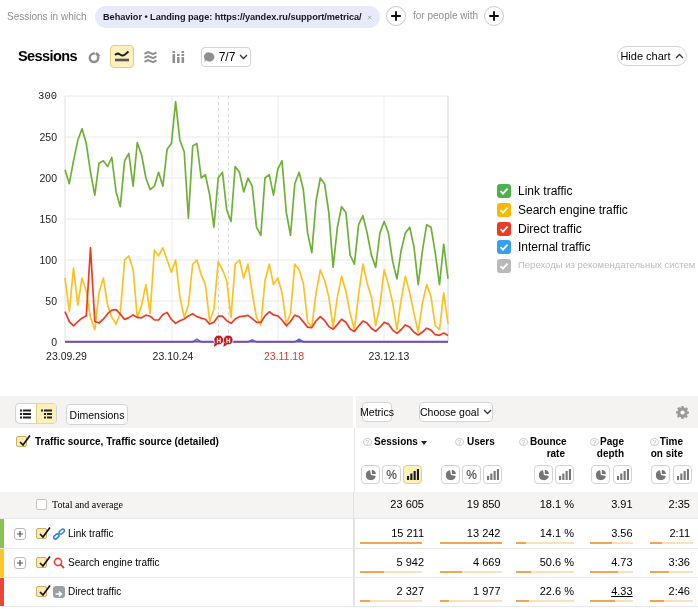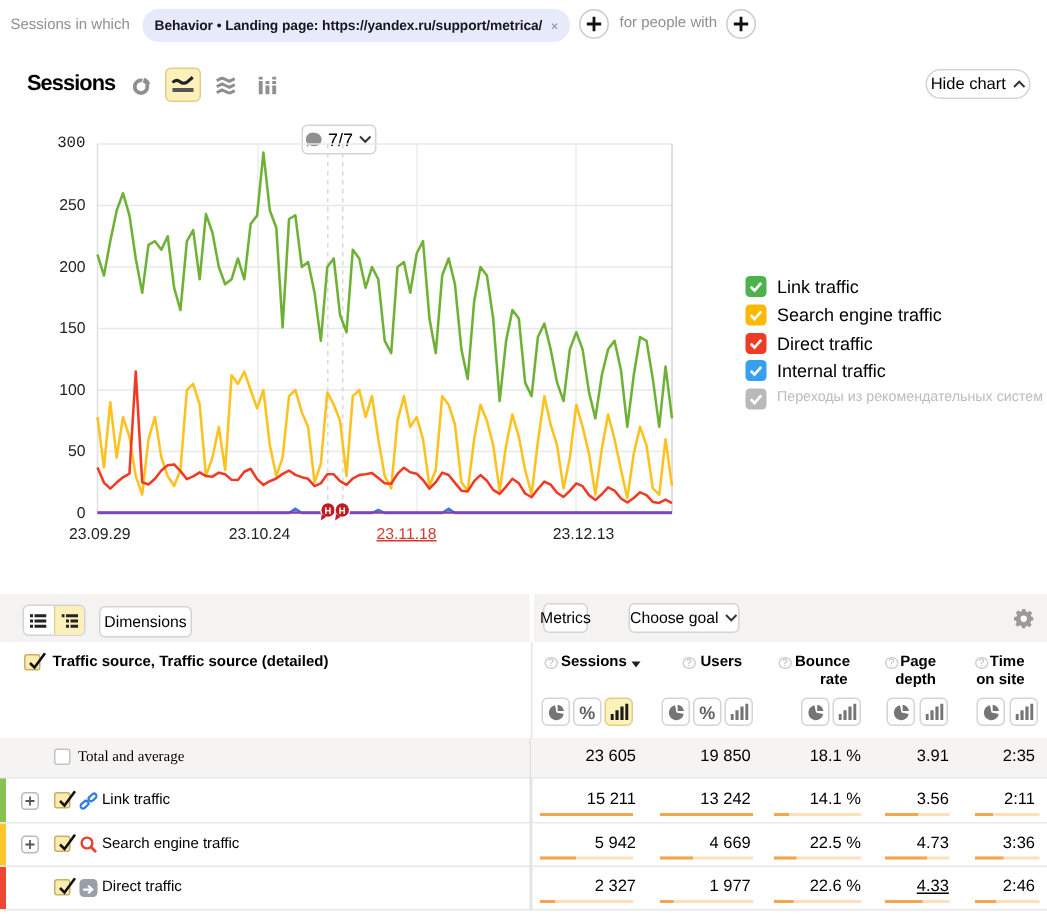--- a/index.html
+++ b/index.html
@@ -49,21 +49,21 @@
     <g fill="#8f8f8f">
       <rect x="0.5" y="0" width="2.6" height="2"></rect>
       <rect x="0.5" y="3" width="2.6" height="9"></rect>
       <rect x="5" y="3" width="2.6" height="2"></rect>
       <rect x="5" y="6" width="2.6" height="6"></rect>
       <rect x="9.5" y="0" width="2.6" height="2"></rect>
       <rect x="9.5" y="3" width="2.6" height="2"></rect>
       <rect x="9.5" y="6" width="2.6" height="6"></rect>
     </g>
   </svg>
-<div class="btn" style="left:201px; top:47px; width:50px; height:20px; font-size:12px;margin-top:36px;"><svg width="11" height="11" viewBox="0 0 11 11" style="margin-right:4px">
+<div class="btn" style="left:201px; top:47px; width:50px; height:20px; font-size:12px;"><svg width="11" height="11" viewBox="0 0 11 11" style="margin-right:4px">
       <path d="M5.5 0.5 a 5 4.5 0 1 1 -3.5 7.8 l -1.5 2 l 0.3 -2.8 a 4.5 4.5 0 0 1 4.7 -7 z" fill="#8f8f8f"></path>
     </svg>7/7<svg width="9" height="6" viewBox="0 0 9 6" style="margin-left:4px">
       <path d="M1 1 L4.5 4.5 L8 1" fill="none" stroke="#333" stroke-width="1.3"></path>
     </svg></div>
 <div class="btn" style="left:617px; top:46px; width:70px; height:20px; border-radius:10px; font-size:11px; white-space:nowrap;">Hide chart<svg width="9" height="6" viewBox="0 0 9 6" style="margin-left:4px">
       <path d="M1 5 L4.5 1.5 L8 5" fill="none" stroke="#333" stroke-width="1.3"></path>
     </svg></div>
 <svg class="abs" style="left:0; top:0;" width="698" height="609" viewBox="0 0 698 609">
 <line x1="65" y1="342.0" x2="448" y2="342.0" stroke="#e8e8e8" stroke-width="1"></line>
 <line x1="65" y1="301.0" x2="448" y2="301.0" stroke="#e8e8e8" stroke-width="1"></line>
@@ -97,21 +97,21 @@
 </svg>
 <div class="num" style="left:20px; top:336px; width:37px; font-size:10.5px; color:#222;">0</div>
 <div class="num" style="left:20px; top:295px; width:37px; font-size:10.5px; color:#222;">50</div>
 <div class="num" style="left:20px; top:254px; width:37px; font-size:10.5px; color:#222;">100</div>
 <div class="num" style="left:20px; top:213px; width:37px; font-size:10.5px; color:#222;">150</div>
 <div class="num" style="left:20px; top:172px; width:37px; font-size:10.5px; color:#222;">200</div>
 <div class="num" style="left:20px; top:131px; width:37px; font-size:10.5px; color:#222;">250</div>
 <div class="num" style="left:20px; top:90px; width:37px; font-size:10.5px; color:#222;font-family:Liberation Mono, monospace;">300</div>
 <div class="abs" style="left:44.5px; top:350px; width:44px; text-align:center; font-size:10.5px; color:#222;">23.09.29</div>
 <div class="abs" style="left:151px; top:350px; width:44px; text-align:center; font-size:10.5px; color:#222;">23.10.24</div>
-<div class="abs" style="left:249px; top:350px; width:44px; text-align:center; font-size:10.5px; color:#d43b2f;text-decoration:underline;">23.11.18</div>
+<div class="abs" style="left:262px; top:350px; width:44px; text-align:center; font-size:10.5px; color:#d43b2f;">23.11.18</div>
 <div class="abs" style="left:367px; top:350px; width:44px; text-align:center; font-size:10.5px; color:#222;">23.12.13</div>
 <div class="abs" style="left:497px; top:184px; width:14px; height:14px; background:#4db24e; border-radius:3px;"><svg width="14" height="14" viewBox="0 0 14 14">
       <path d="M3.5 7.2 L6 9.7 L10.5 4.6" fill="none" stroke="#fff" stroke-width="1.8"></path>
     </svg></div>
 <div class="abs" style="left:518px; top:184px; font-size:12px; color:#000; white-space:nowrap;">Link traffic</div>
 <div class="abs" style="left:497px; top:202.8px; width:14px; height:14px; background:#fcb900; border-radius:3px;"><svg width="14" height="14" viewBox="0 0 14 14">
       <path d="M3.5 7.2 L6 9.7 L10.5 4.6" fill="none" stroke="#fff" stroke-width="1.8"></path>
     </svg></div>
 <div class="abs" style="left:518px; top:202.8px; font-size:12px; color:#000; white-space:nowrap;">Search engine traffic</div>
 <div class="abs" style="left:497px; top:221.60000000000002px; width:14px; height:14px; background:#f03b24; border-radius:3px;"><svg width="14" height="14" viewBox="0 0 14 14">
@@ -334,21 +334,21 @@
 <div class="bard" style="left:589.5px; top:541.5px; width:22.4px;"></div>
 <div class="num" style="left:620px; top:527px; width:70px;">2:11</div>
 <div class="bar" style="left:650px; top:541.5px; width:43px;"></div>
 <div class="bard" style="left:650px; top:541.5px; width:12px;"></div>
 <div class="num" style="left:354px; top:556px; width:70px;">5 942</div>
 <div class="bar" style="left:360px; top:571.0px; width:62px;"></div>
 <div class="bard" style="left:360px; top:571.0px; width:24px;"></div>
 <div class="num" style="left:430.5px; top:556px; width:70px;">4 669</div>
 <div class="bar" style="left:440px; top:571.0px; width:62px;"></div>
 <div class="bard" style="left:440px; top:571.0px; width:21.5px;"></div>
-<div class="num" style="left:504px; top:556px; width:70px;">22.5 %</div>
+<div class="num" style="left:504px; top:556px; width:70px;">50.6 %</div>
 <div class="bar" style="left:516px; top:571.0px; width:57.5px;"></div>
 <div class="bard" style="left:516px; top:571.0px; width:14.5px;"></div>
 <div class="num" style="left:562.6px; top:556px; width:70px;">4.73</div>
 <div class="bar" style="left:589.5px; top:571.0px; width:43px;"></div>
 <div class="bard" style="left:589.5px; top:571.0px; width:28.4px;"></div>
 <div class="num" style="left:620px; top:556px; width:70px;">3:36</div>
 <div class="bar" style="left:650px; top:571.0px; width:43px;"></div>
 <div class="bard" style="left:650px; top:571.0px; width:19px;"></div>
 <div class="num" style="left:354px; top:585px; width:70px;">2 327</div>
 <div class="bar" style="left:360px; top:599.5px; width:62px;"></div>

